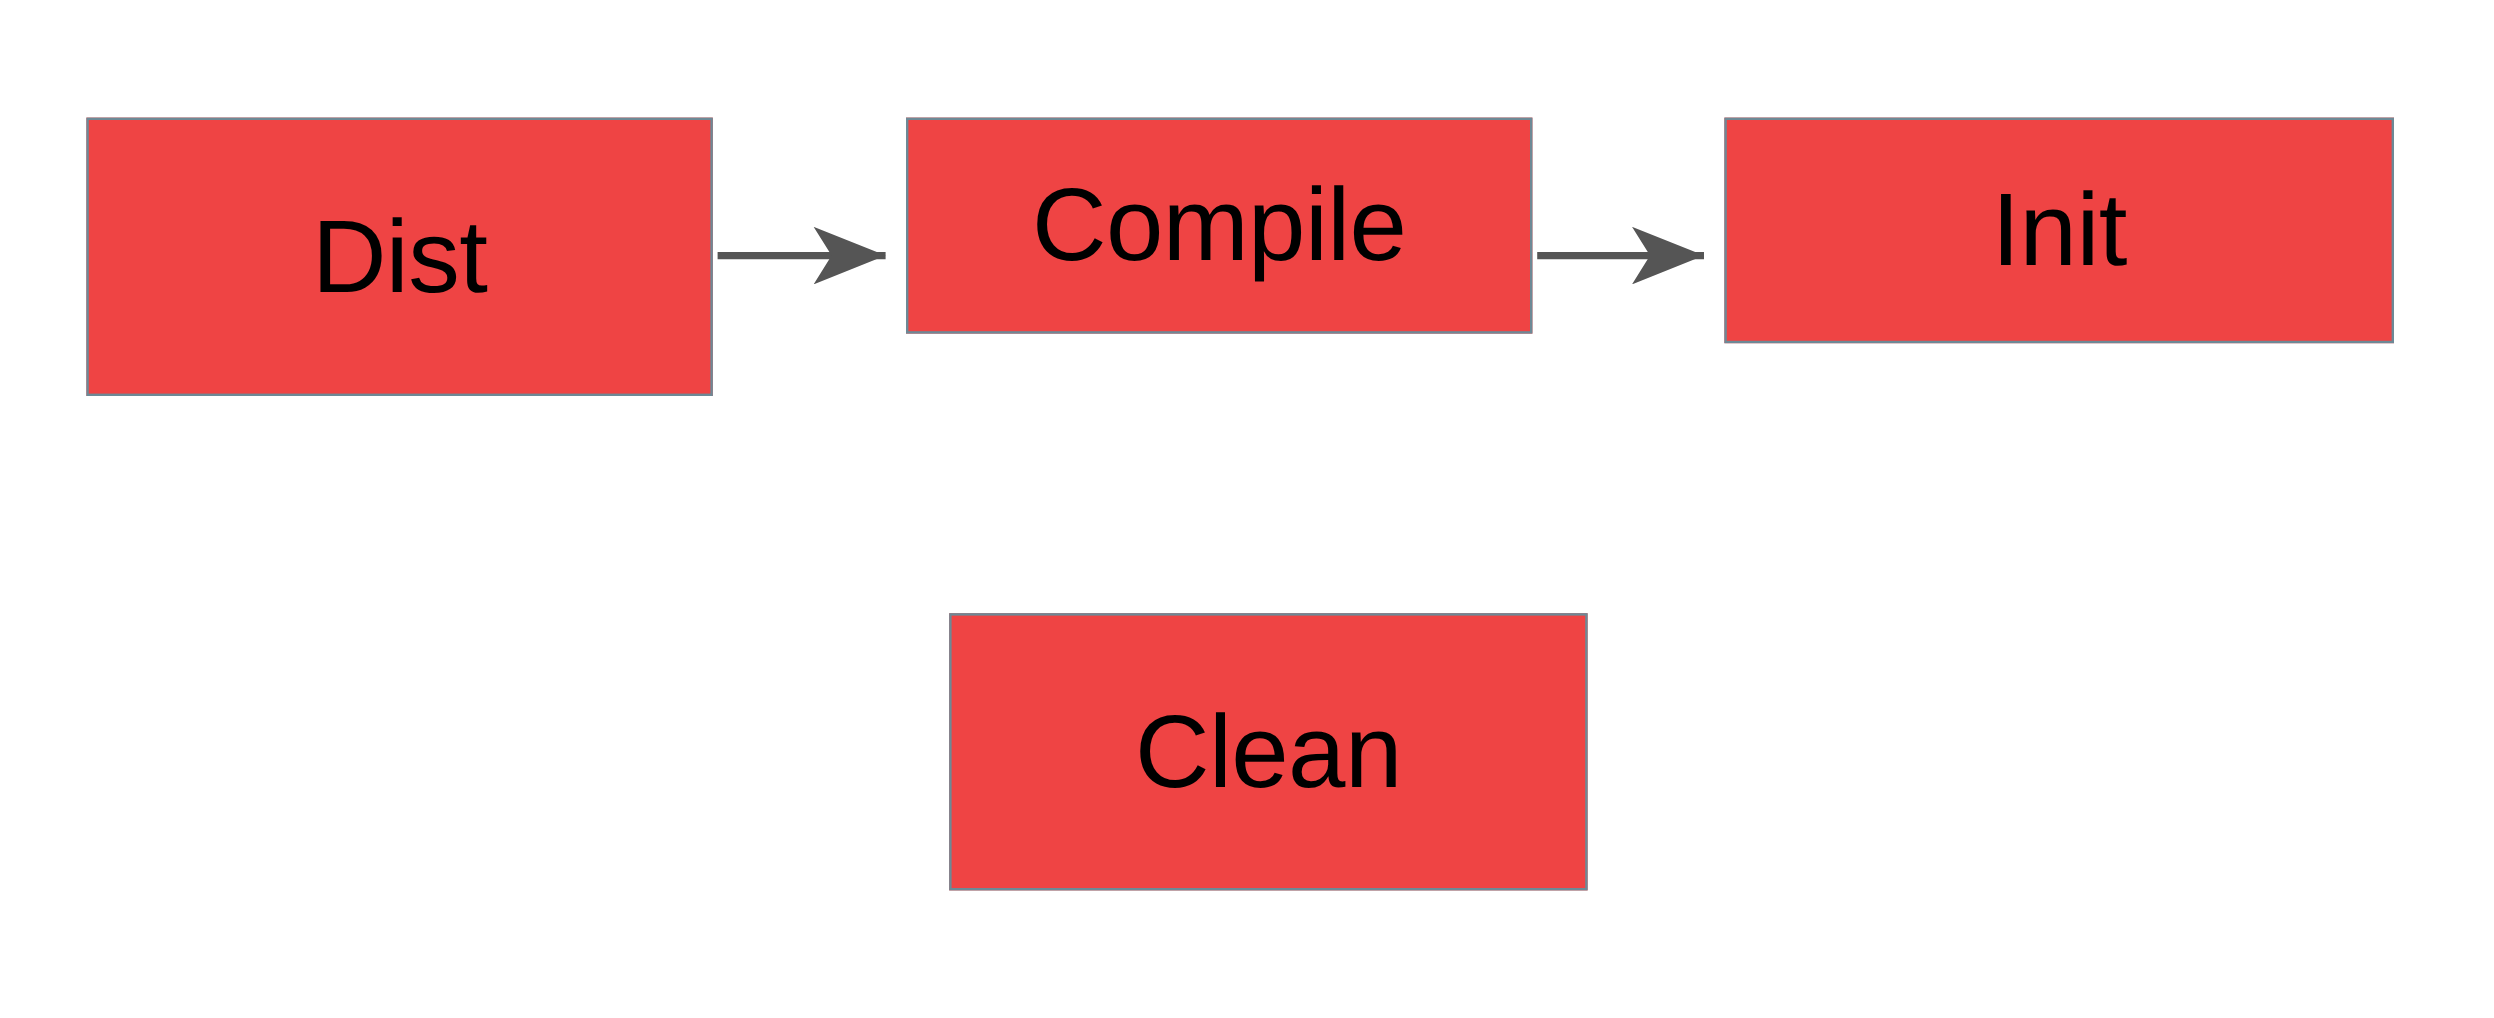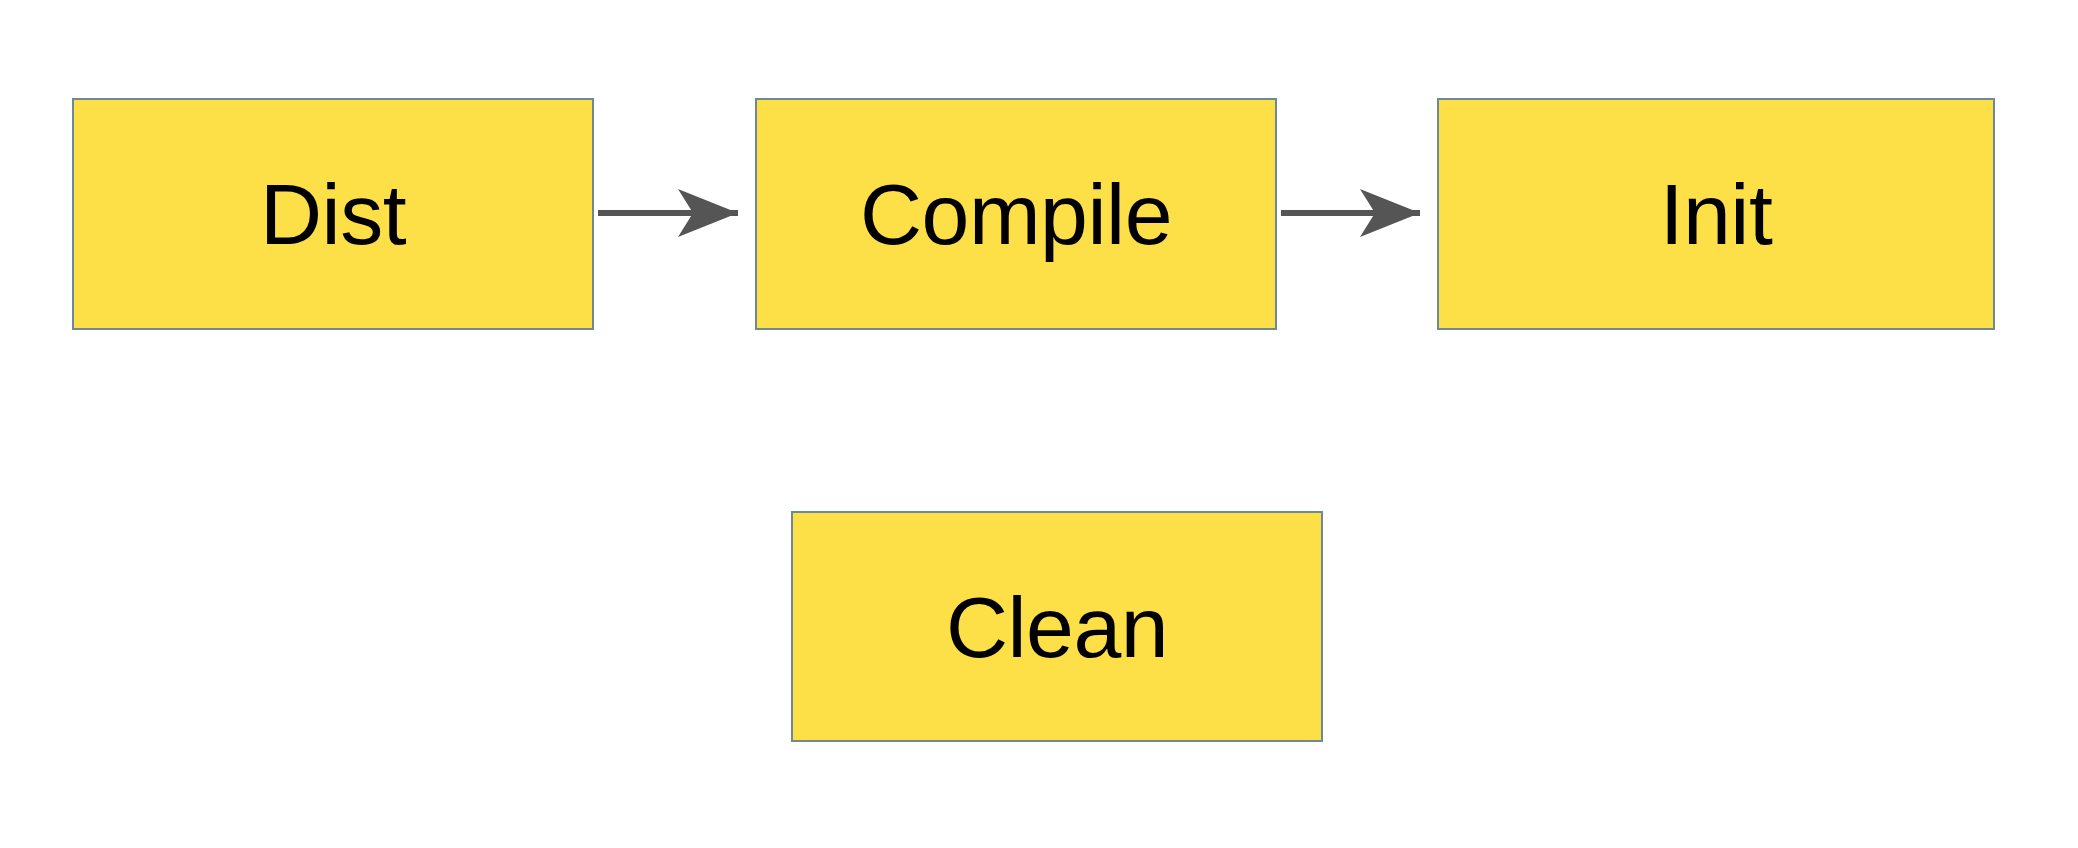--- a/index.html
+++ b/index.html
@@ -25,21 +25,21 @@
     width: 2078px;
     height: 848px;
     pointer-events: none;
   }
   .node {
     position: absolute;
     box-sizing: border-box;
     display: flex;
     align-items: center;
     justify-content: center;
-    background: #fde047;
+    background: #ef4444;
     border: 2px solid #6d8996;
   }
   .node-label {
     font-family: "Liberation Sans", sans-serif;
     font-size: 86px;
     font-weight: 400;
     line-height: 1;
     color: #000000;
     letter-spacing: -0.5px;
     white-space: nowrap;
@@ -60,25 +60,25 @@
 
     <line class="edge-line" x1="598" y1="213" x2="738" y2="213" stroke="#555555" stroke-width="6" marker-end="url(#block-arrowhead)"></line>
 
     <line class="edge-line" x1="1281" y1="213" x2="1420" y2="213" stroke="#555555" stroke-width="6" marker-end="url(#block-arrowhead)"></line>
   </svg>
 
   <div class="node" style="left:72px; top:98px; width:522px; height:232px;">
     <span class="node-label">Dist</span>
   </div>
 
-  <div class="node" style="left:755px; top:98px; width:522px; height:232px;">
+  <div class="node" style="left:755px; top:98px; width:522px; height:180px;">
     <span class="node-label">Compile</span>
   </div>
 
-  <div class="node" style="left:1437px; top:98px; width:558px; height:232px;">
+  <div class="node" style="left:1437px; top:98px; width:558px; height:188px;">
     <span class="node-label">Init</span>
   </div>
 
   <div class="node" style="left:791px; top:511px; width:532px; height:231px;">
     <span class="node-label">Clean</span>
   </div>
 
 </div>
 
 </body></html>

